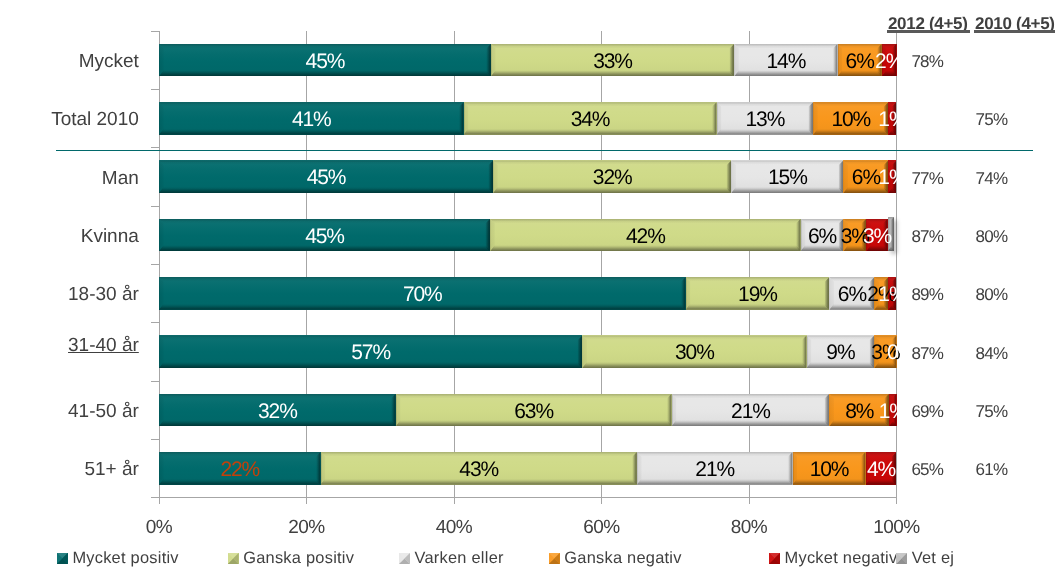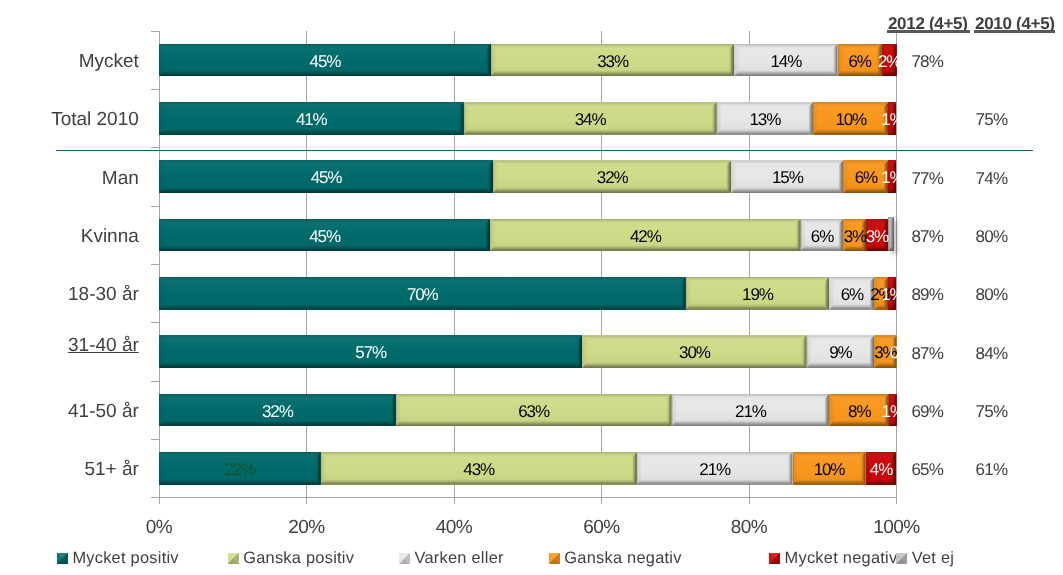--- a/index.html
+++ b/index.html
@@ -18,21 +18,21 @@
   .ytick{position:absolute;height:1px;background:#a6a6a6;}
   .yaxis{position:absolute;width:1px;background:#a6a6a6;}
   .xaxis{position:absolute;height:1px;background:#a6a6a6;}
   .sep-line{position:absolute;height:1px;background:#01696b;}
 
   .bar-row{position:absolute;overflow:visible;}
   .seg{position:absolute;top:0;bottom:0;overflow:hidden;}
   .seg .bevel{position:absolute;left:0;top:0;right:0;bottom:0;}
   .seglabel{position:absolute;top:3px;bottom:0;display:flex;
             align-items:center;justify-content:center;
-            font-size:17px;letter-spacing:-1.1px;white-space:nowrap;
+            font-size:21px;letter-spacing:-1.1px;white-space:nowrap;
             pointer-events:none;}
 
   .val{position:absolute;color:#404040;font-size:17px;
        text-align:center;line-height:1;white-space:nowrap;letter-spacing:-0.75px;}
   .hdr{position:absolute;color:#404040;font-size:17px;
        font-weight:bold;text-align:center;line-height:1;white-space:nowrap;
        letter-spacing:-0.3px;}
   .hdr-rule{position:absolute;height:3px;background:#595959;}
 
   .legend{position:absolute;display:flex;align-items:center;}
@@ -398,21 +398,21 @@
         <div class="bevel" style="background: linear-gradient(to right, rgba(0, 0, 0, 0.21) 0px, rgba(0, 0, 0, 0.06) 1.4px, rgba(0, 0, 0, 0.03) 4.6px); clip-path: polygon(0px 0px, 4.6px 4.6px, 4.6px calc(100% - 4.6px), 0px 100%);"></div>
         <div class="bevel" style="background: linear-gradient(to left, rgba(0, 0, 0, 0.5) 0px, rgba(0, 0, 0, 0.4) 1.61px, rgba(0, 0, 0, 0.16) 3.45px, rgba(0, 0, 0, 0.04) 4.6px); clip-path: polygon(100% 0px, calc(100% - 4.6px) 4.6px, calc(100% - 4.6px) calc(100% - 4.6px), 100% 100%);"></div>
       </div>
       <div class="seg" style="left: 706.53px; width: 30.98px;">
         <div class="bevel" style="background: linear-gradient(rgb(206, 21, 21) 0px, rgb(205, 16, 16) 5px, rgb(204, 11, 11) 10px, rgb(203, 6, 6) 17px, rgb(199, 6, 6) 26px, rgb(195, 6, 6) 32.6px);"></div>
         <div class="bevel" style="background: linear-gradient(rgba(0, 0, 0, 0.2) 0px, rgba(0, 0, 0, 0.14) 1.1px, rgba(0, 0, 0, 0.05) 2.4px, rgba(0, 0, 0, 0) 4.6px); clip-path: polygon(0px 0px, 100% 0px, calc(100% - 4.6px) 4.6px, 4.6px 4.6px);"></div>
         <div class="bevel" style="background: linear-gradient(to top, rgba(0, 0, 0, 0.46) 0px, rgba(0, 0, 0, 0.36) 1.4px, rgba(0, 0, 0, 0.24) 2.8px, rgba(0, 0, 0, 0.1) 4.2px, rgba(0, 0, 0, 0) 6px); clip-path: polygon(0px 100%, 100% 100%, calc(100% - 4.6px) calc(100% - 6px), 4.6px calc(100% - 6px));"></div>
         <div class="bevel" style="background: linear-gradient(to right, rgba(0, 0, 0, 0.21) 0px, rgba(0, 0, 0, 0.06) 1.4px, rgba(0, 0, 0, 0.03) 4.6px); clip-path: polygon(0px 0px, 4.6px 4.6px, 4.6px calc(100% - 4.6px), 0px 100%);"></div>
         <div class="bevel" style="background: linear-gradient(to left, rgba(0, 0, 0, 0.5) 0px, rgba(0, 0, 0, 0.4) 1.61px, rgba(0, 0, 0, 0.16) 3.45px, rgba(0, 0, 0, 0.04) 4.6px); clip-path: polygon(100% 0px, calc(100% - 4.6px) 4.6px, calc(100% - 4.6px) calc(100% - 4.6px), 100% 100%);"></div>
       </div>
-      <div class="seglabel" style="left: 20.76px; width: 120px; color: #14532d;">22%</div>
+      <div class="seglabel" style="left: 20.76px; width: 120px; color: #c2410c;">22%</div>
       <div class="seglabel" style="left: 259.71px; width: 120px; color: rgb(0, 0, 0);">43%</div>
       <div class="seglabel" style="left: 495.71px; width: 120px; color: rgb(0, 0, 0);">21%</div>
       <div class="seglabel" style="left: 610.02px; width: 120px; color: rgb(0, 0, 0);">10%</div>
       <div class="seglabel" style="left: 662.01px; width: 120px; color: rgb(255, 255, 255);">4%</div>
     </div>
     <div class="sep-line" style="left: 56.4px; top: 150px; width: 976.5px;"></div>
     <div class="tick-label" style="left: 109px; width: 100px; top: 518px;">0%</div>
     <div class="tick-label" style="left: 256.5px; width: 100px; top: 518px;">20%</div>
     <div class="tick-label" style="left: 404px; width: 100px; top: 518px;">40%</div>
     <div class="tick-label" style="left: 551.5px; width: 100px; top: 518px;">60%</div>

